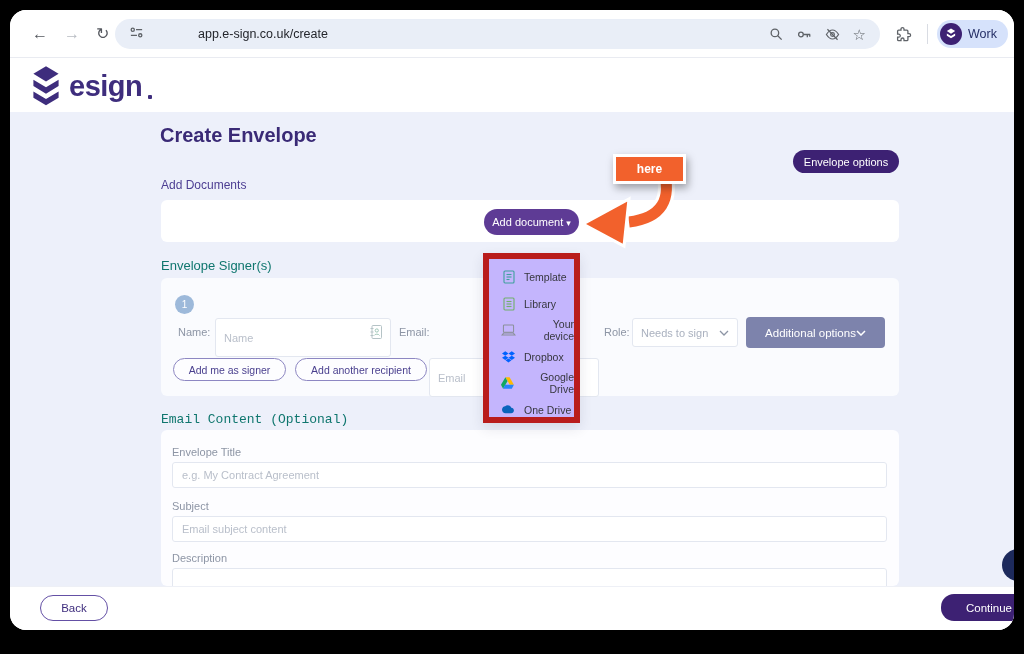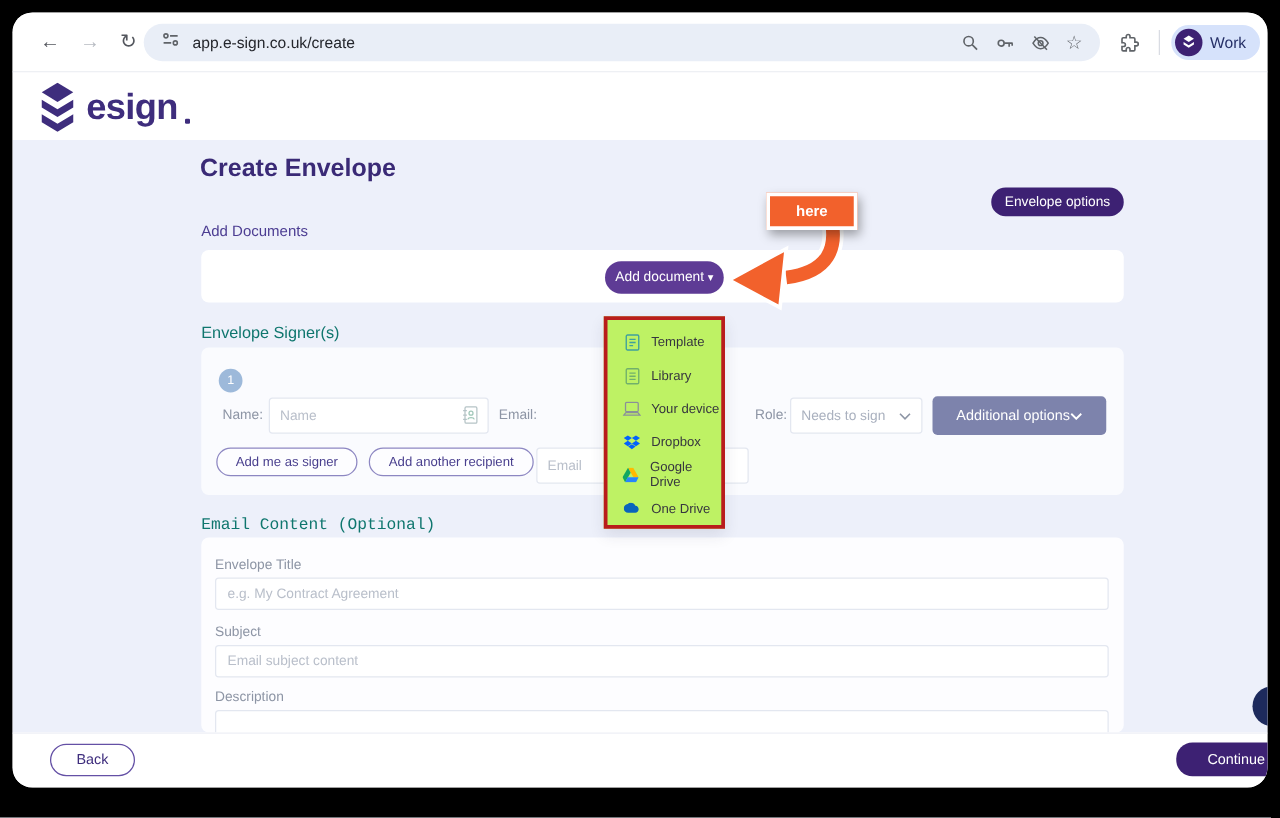--- a/index.html
+++ b/index.html
@@ -16,20 +16,21 @@
   
   .chrome { position:absolute; top:0; left:0; width:100%; height:48px; background:#fff; border-bottom:1px solid #e9ebf1; }
   .nav-ic { position:absolute; top:15px; font-size:16px; line-height:18px; color:#54575e; cursor:pointer; }
   .nav-back { left:22px; }
   .nav-fwd  { left:54px; color:#b7bbc2; }
   .nav-reload { left:86px; }
   .omnibox {
     position:absolute; left:105px; top:9px; width:765px; height:30px;
     background:#e9eef7; border-radius:15px; display:flex; align-items:center;
     padding:0 14px; 
+    gap:44px;
   }
   .url { font-size:12.5px; color:#24262c; margin-left:10px; }
   .omni-icons { margin-left:auto; display:flex; align-items:center; gap:13px; }
   .omni-icons svg { display:block; }
   .star-glyph { font-size:15px; color:#5f6368; line-height:15px; }
   .ext-ic { position:absolute; left:886px; top:16px; }
   .chrome-divider { position:absolute; left:917px; top:14px; width:1px; height:20px; background:#d9dce3; }
   .profile-chip {
     position:absolute; left:927px; top:10px; height:28px; background:#d6e2fb;
     border-radius:14px; display:flex; align-items:center; gap:6px; padding:0 11px 0 3px; cursor:pointer;
@@ -64,38 +65,39 @@
   .callout-box {
     position:absolute; left:603px; top:42px; width:73px; height:30px; z-index:45;
     background:#f2612c; border:3px solid #fff; box-shadow:2px 4px 8px rgba(0,0,0,0.35);
     color:#fff; font-size:12px; font-weight:bold; display:flex; align-items:center; justify-content:center;
   }
   .callout-arrow { position:absolute; left:565px; top:50px; z-index:44; }
 
   
   .dropdown {
     position:absolute; left:473px; top:141px; width:97px; height:170px; z-index:30;
-    background:#bef264; border:3px solid #b91c1c; box-shadow:0 5px 12px rgba(40,40,70,0.12);
+    background:#c4b5fd; border:6px solid #b91c1c; box-shadow:0 5px 12px rgba(40,40,70,0.12);
     padding-top:5px;
+    text-align:right;
   }
   .dd-item { height:26.5px; display:flex; align-items:center; gap:8px; padding-left:12px; cursor:pointer; }
   .dd-ic { width:15px; display:flex; justify-content:center; }
   .dd-lb { font-size:10.5px; color:#37373f; }
 
   
   .sec-heading { position:absolute; font-size:13px; color:#0f766e; }
   .h-signers { left:151px; top:146px; }
   .signer-card { position:absolute; left:151px; top:166px; width:738px; height:118px; background:#fafbfe; border-radius:6px; }
   .badge {
     position:absolute; left:14px; top:17px; width:19px; height:19px; border-radius:50%;
     background:#9db9da; color:#fff; font-size:10px; display:flex; align-items:center; justify-content:center;
   }
   .f-label { position:absolute; top:40px; height:29px; line-height:29px; font-size:11px; color:#8d95a5; }
   .ipt {
-    position:absolute; top:40px; height:29px; background:#fff; border:1px solid #e3e7f0; border-radius:3px;
+    position:absolute; top:40px; height:39px; background:#fff; border:1px solid #e3e7f0; border-radius:3px;
     font-size:11px; color:#3c3f46; padding:0 8px; font-family:inherit; width:100%;
   }
   .ipt::placeholder { color:#b9bfca; }
   .name-wrap { position:absolute; left:54px; top:40px; width:176px; height:29px; }
   .name-wrap .ipt { position:absolute; left:0; top:0; }
   .contact-ic { position:absolute; right:7px; top:6px; }
   .email-wrap { position:absolute; left:268px; top:40px; width:170px; height:29px; }
   .role-select {
     position:absolute; left:471px; top:40px; width:106px; height:29px; background:#fff;
     border:1px solid #e3e7f0; border-radius:3px; display:flex; align-items:center;

